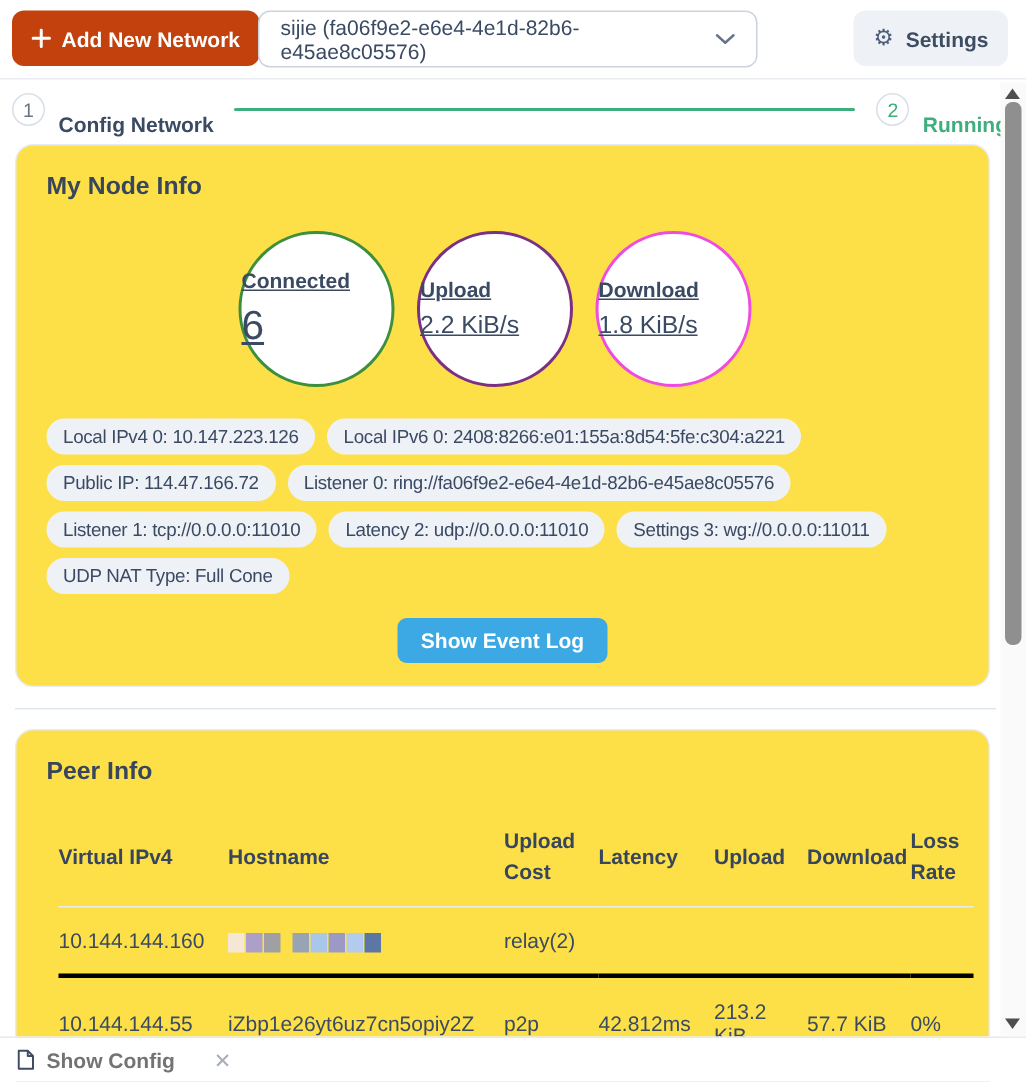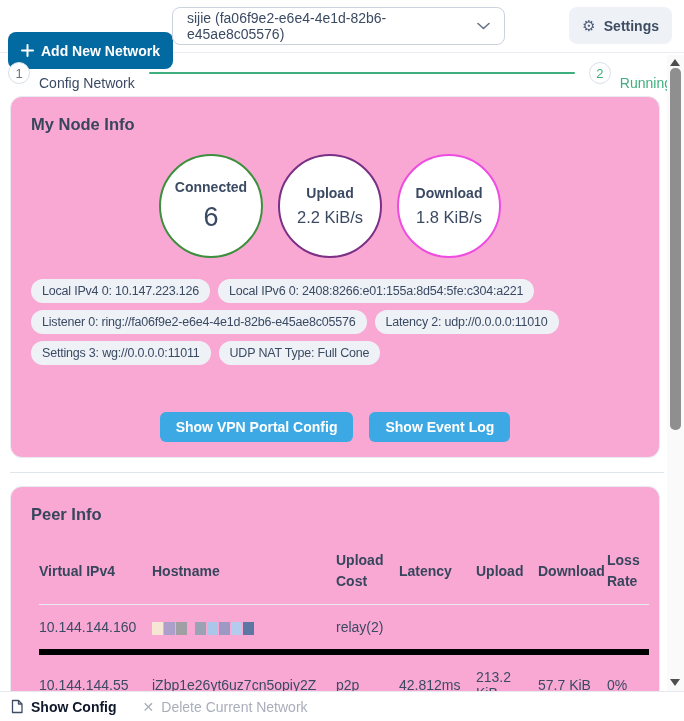--- a/index.html
+++ b/index.html
@@ -12,24 +12,23 @@
   }
 
   
   .toolbar {
     position: absolute; top: 0; left: 0; right: 0; height: 53px;
     background: #fff; border-bottom: 1px solid #e9edf2;
   }
   .btn-add {
     position: absolute; left: 8px; top: 7px; height: 37px;
     display: inline-flex; align-items: center; gap: 7px;
-    background: #0369a1; color: #fff; border: none; border-radius: 8px;
+    background: #c2410c; color: #fff; border: none; border-radius: 8px;
     padding: 0 13px; font-family: inherit; font-size: 14px; font-weight: 700;
     cursor: pointer;
-    margin-top: 25px;
   }
   .network-select {
     position: absolute; left: 172px; top: 7px; width: 333px; height: 38px;
     background: #fff; border: 1px solid #ccd3de; border-radius: 8px;
     display: flex; align-items: center; justify-content: flex-end;
     padding: 0 14px; font-size: 14px; color: #3b4a63; cursor: pointer;
   }
   .btn-settings {
     position: absolute; right: 12px; top: 7px; height: 37px;
     display: inline-flex; align-items: center; gap: 8px;
@@ -43,40 +42,40 @@
   .steps {
     position: absolute; top: 53px; left: 0; right: 12px; height: 40px;
     display: flex; align-items: center; padding-left: 8px;
   }
   .step { display: flex; align-items: center; cursor: pointer; }
   .step-circle {
     width: 22px; height: 22px; border: 1px solid #d9dfe8; border-radius: 50%;
     display: flex; align-items: center; justify-content: center;
     font-size: 13px; color: #6b7684; background: #fff; flex: none;
   }
-  .step-label { margin-left: 9px; font-size: 14px; font-weight: 400; color: #3b4a63; white-space: nowrap; margin-top: 20px; }
+  .step-label { margin-left: 9px; font-size: 14px; font-weight: 700; color: #3b4a63; white-space: nowrap; margin-top: 20px; }
   .step-line { flex: 1; height: 2px; background: #3fae7e; margin: 0 14px; border-radius: 1px; }
   .step-active .step-circle { color: #3fae7e; }
   .step-active .step-label { color: #3fae7e; }
 
   
   .card {
-    position: absolute; left: 10px; width: 650px; background: #f9a8d4;
+    position: absolute; left: 10px; width: 650px; background: #fde047;
     border: 1px solid #e8ebf1; border-radius: 12px; overflow: hidden;
   }
   #card-node { top: 96px; height: 362px; }
   #card-peer { top: 486px; height: 330px; }
   .card-title { padding: 18px 20px 0 20px; font-size: 16.5px; font-weight: 700; color: #37465d; }
 
   
   .knobs { display: flex; gap: 15px; margin: 20px 0 0 148px; }
   .knob {
     width: 104px; height: 104px; border: 2px solid #888; border-radius: 50%;
     background: #fff; display: flex; flex-direction: column;
-    align-items: center; justify-content: center; gap: 7px;
+    align-items: flex-start; justify-content: center; gap: 7px; text-decoration: underline;
   }
   .knob-label { font-size: 14px; font-weight: 700; color: #3b4a63; }
   .knob-value { font-size: 16.5px; color: #3b4a63; }
   .knob:first-child .knob-value { font-size: 27px; }
 
   
   .tags { margin: 21px 0 0 20px; width: 630px; display: flex; flex-wrap: wrap; gap: 7px 8px; }
   .tag {
     background: #eef2f7; border-radius: 14px; padding: 4px 11px;
     font-size: 12.5px; line-height: 16px; color: #3b4a63; white-space: nowrap;
@@ -103,34 +102,34 @@
   
   .peer-table { margin: 14px 0 0 28px; width: 610px; border-collapse: collapse; table-layout: fixed; }
   .peer-table th {
     text-align: left; font-size: 14px; font-weight: 600; color: #37465d;
     padding: 12px 8px 12px 0; line-height: 1.5; vertical-align: middle;
     border-bottom: 1px solid #e8ecf1;
   }
   .peer-table td {
     text-align: left; font-size: 14px; color: #3b4a63;
     padding: 14px 8px 14px 0; vertical-align: middle;
-    border-bottom: 6px solid #000000; overflow: hidden;
+    border-bottom: 3px solid #000000; overflow: hidden;
   }
   .censor-block { display: inline-block; width: 11px; height: 13px; margin-right: 1px; vertical-align: middle; }
   .censor-gap { display: inline-block; width: 7px; }
 
   
   .footer-bar {
     position: absolute; left: 0; right: 0; top: 691px; height: 30px;
     background: #fff; border-top: 1px solid #e6eaf0;
     display: flex; align-items: center; gap: 26px; padding-left: 10px;
     z-index: 20;
   }
   .footer-item { display: inline-flex; align-items: center; gap: 7px; cursor: pointer; font-size: 14px; }
-  .footer-item.primary { color: #0f172a; font-weight: 600; }
+  .footer-item.primary { color: #737373; font-weight: 600; }
   .footer-item.muted { color: #a8aeba; font-weight: 500; }
   .x-glyph { font-size: 14px; color: #a8aeba; line-height: 1; }
 
   
   .scrollbar {
     position: absolute; left: 667px; top: 55px; width: 17px; height: 636px;
     background: #fafafa; z-index: 10;
   }
   .sb-arrow-up, .sb-arrow-down {
     position: absolute; left: 3px; width: 0; height: 0; cursor: pointer;
@@ -197,28 +196,29 @@
     </div>
     <div class="knob" style="border-color: rgb(238, 76, 224);">
       <span class="knob-label">Download</span>
       <span class="knob-value">1.8 KiB/s</span>
     </div>
   </div>
 
   <div class="tags">
     <span class="tag">Local IPv4 0: 10.147.223.126</span>
     <span class="tag">Local IPv6 0: 2408:8266:e01:155a:8d54:5fe:c304:a221</span>
+    <span class="tag">Public IP: 114.47.166.72</span>
     <span class="tag">Listener 0: ring://fa06f9e2-e6e4-4e1d-82b6-e45ae8c05576</span>
+    <span class="tag">Listener 1: tcp://0.0.0.0:11010</span>
     <span class="tag">Latency 2: udp://0.0.0.0:11010</span>
     <span class="tag">Settings 3: wg://0.0.0.0:11011</span>
     <span class="tag">UDP NAT Type: Full Cone</span>
   </div>
 
   <div class="node-buttons">
-    <button class="btn-info">Show VPN Portal Config</button>
     <button class="btn-info">Show Event Log</button>
   </div>
 </div>
 
 <div class="section-divider"></div>
 
 <div class="card" id="card-peer">
   <div class="card-title">Peer Info</div>
 
   <table class="peer-table">
@@ -270,21 +270,20 @@
     <span style="display:inline-flex;">
       <svg width="14" height="15" viewBox="0 0 14 15">
           <path d="M2.5 1.5h6l3.5 3.5v8.5h-9.5z" fill="none" stroke="#3f4d63" stroke-width="1.3" stroke-linejoin="round"></path>
           <path d="M8.5 1.5v3.5h3.5" fill="none" stroke="#3f4d63" stroke-width="1.3" stroke-linejoin="round"></path>
         </svg>
     </span>
     <span>Show Config</span>
   </div>
   <div class="footer-item muted">
     <span class="x-glyph">✕</span>
-    <span>Delete Current Network</span>
   </div>
 </div>
 
 <div class="scrollbar">
   <div class="sb-arrow-up"></div>
   <div class="sb-thumb"></div>
   <div class="sb-arrow-down"></div>
 </div>
 
 </body></html>

